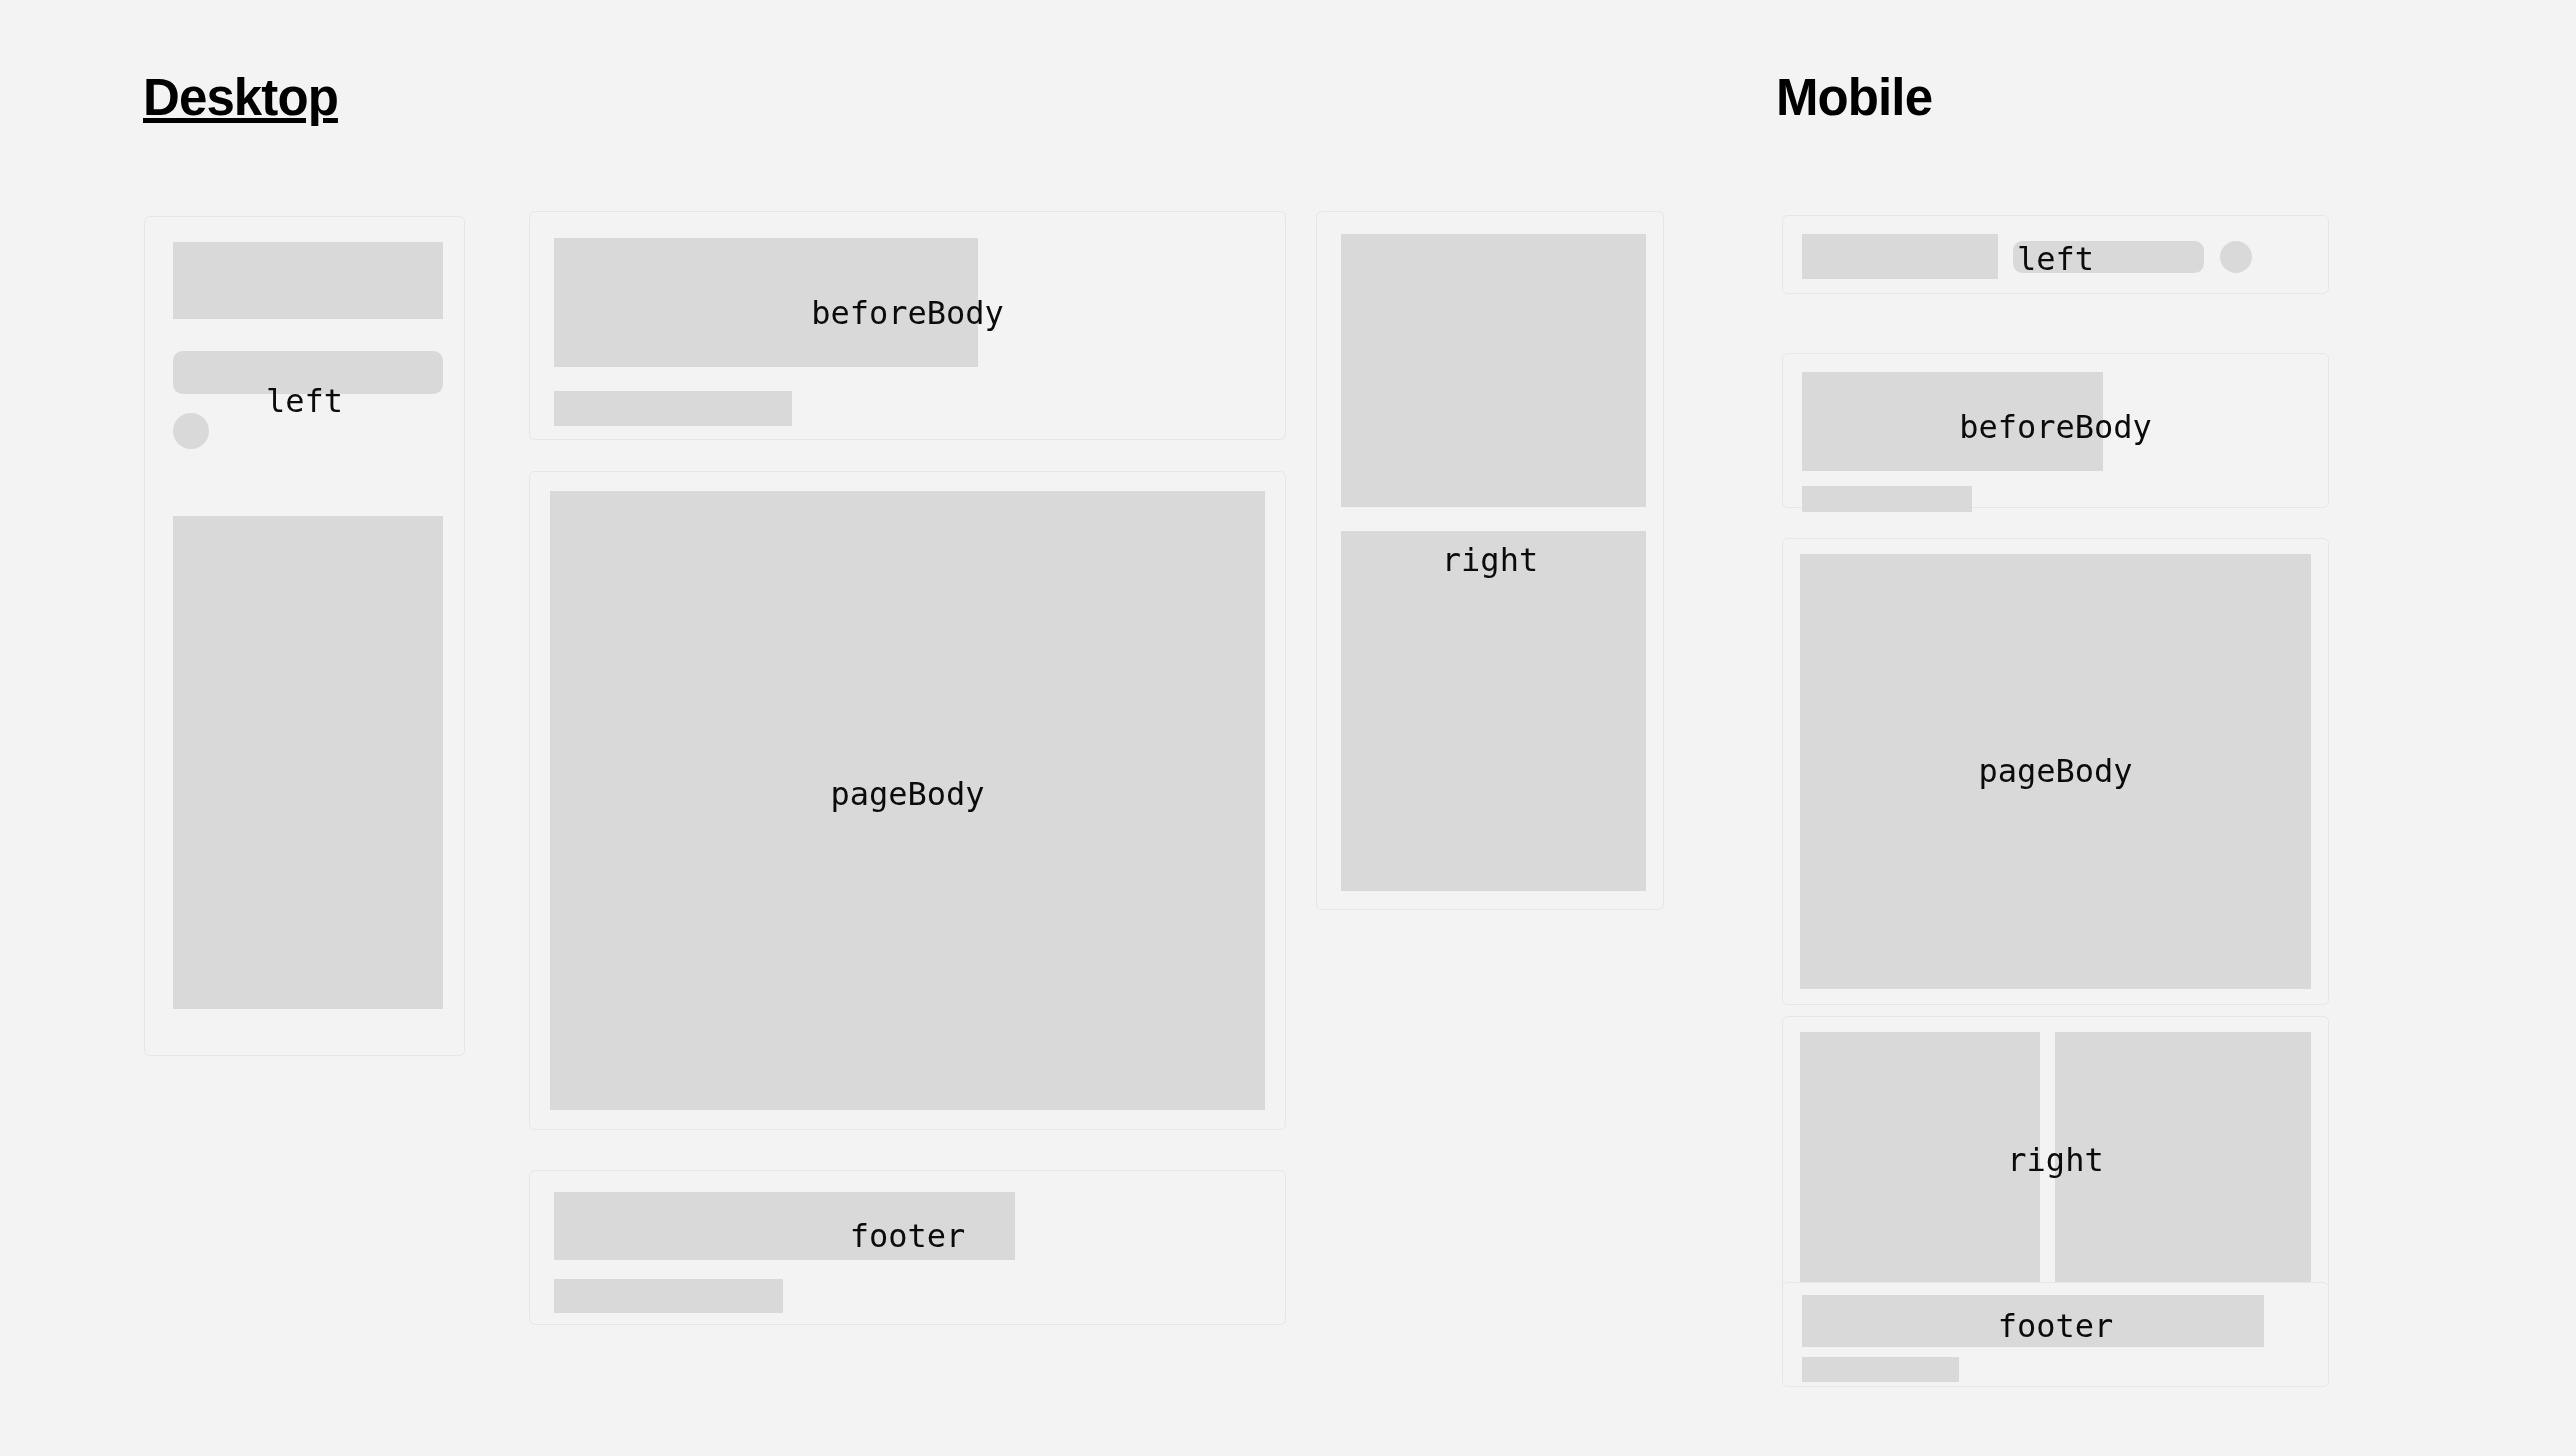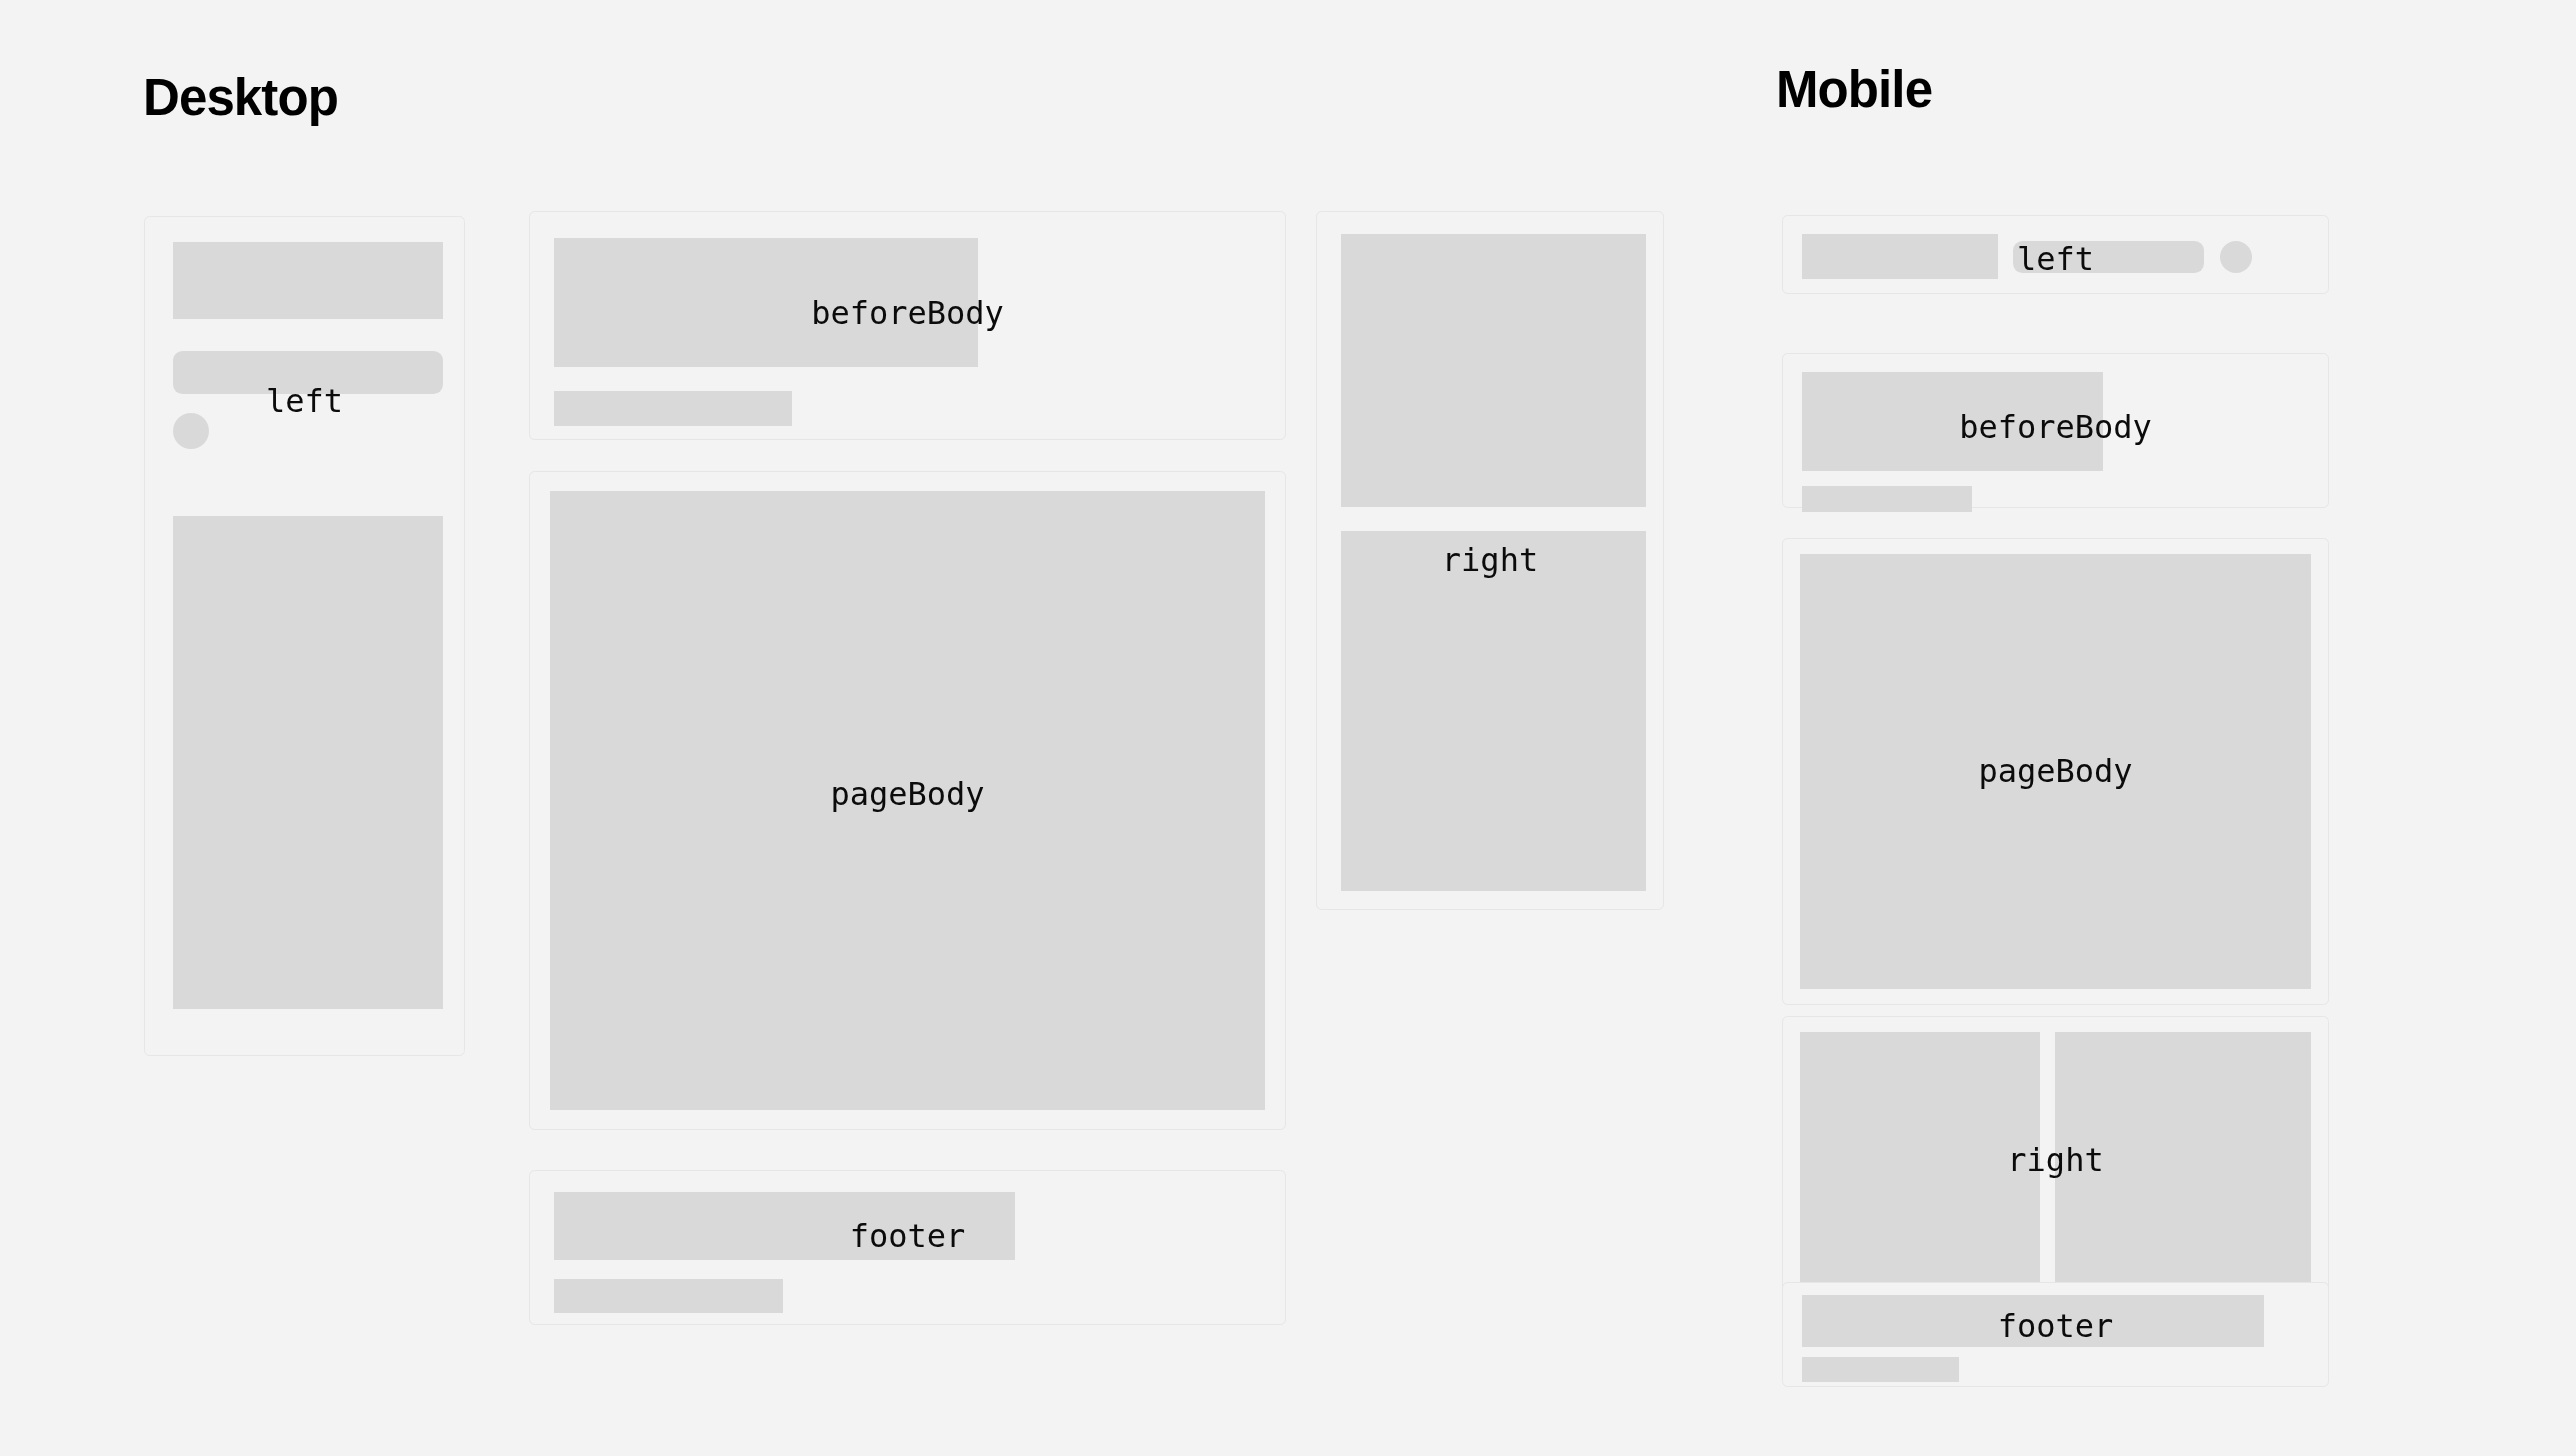--- a/index.html
+++ b/index.html
@@ -53,22 +53,22 @@
   .heading {
     position: absolute;
     font-family: "Liberation Sans", sans-serif;
     font-weight: bold;
     font-size: 51px;
     line-height: 1;
     color: #000000;
     letter-spacing: -0.9px;
     white-space: nowrap;
   }
-  #heading-desktop { left: 143px; top: 72px; }
-  #heading-mobile  { left: 1776px; top: 64px; }
+  #heading-desktop { left: 143px; top: 72px; text-decoration: underline; }
+  #heading-mobile  { left: 1776px; top: 72px; }
 
   
   #desktop-region {
     position: absolute;
     left: 0; top: 0;
     width: 1694px; height: 1456px;
   }
 
   
   #desktop-left-panel {

